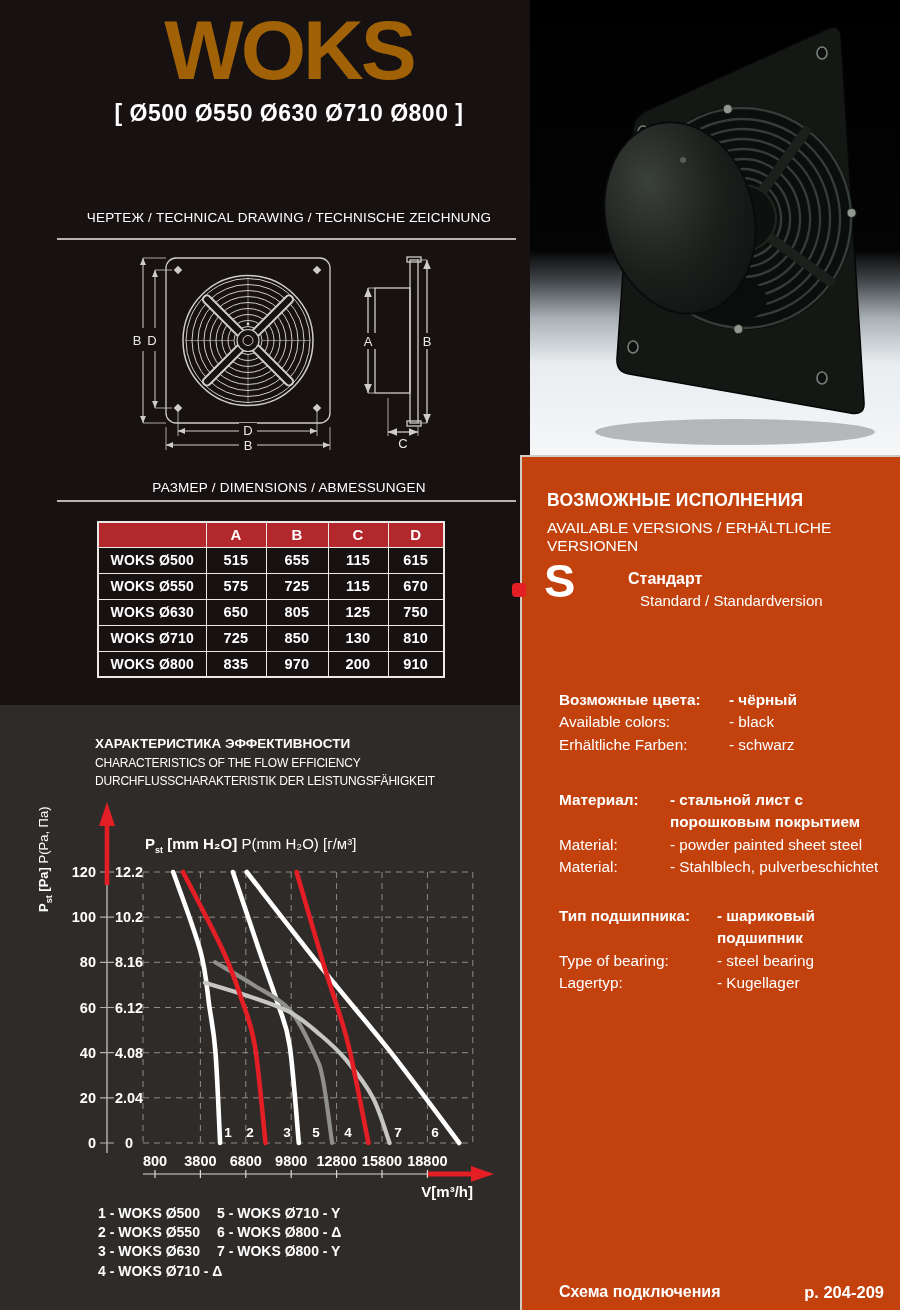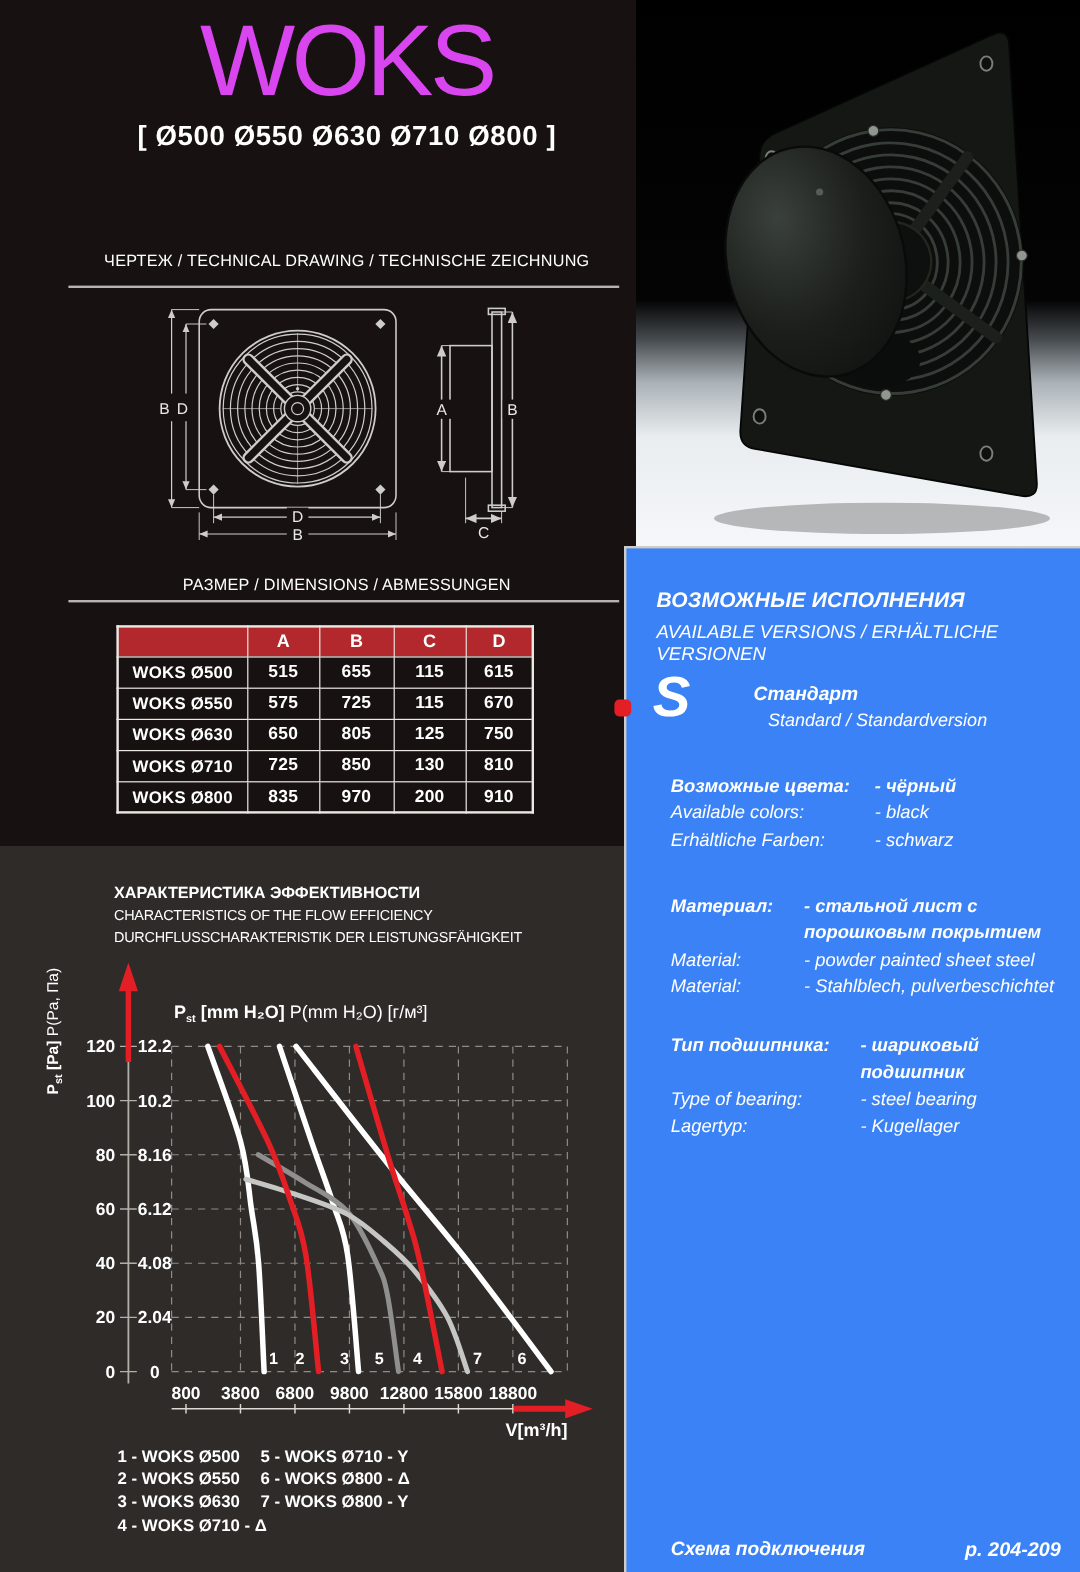--- a/index.html
+++ b/index.html
@@ -4,21 +4,21 @@
 <style>
   * { margin:0; padding:0; box-sizing:border-box; }
   html,body { background:#000; }
   #page {
     position:relative; width:900px; height:1310px; overflow:hidden;
     background:#171211; font-family:"Liberation Sans", sans-serif; color:#fff;
   }
   .abs { position:absolute; }
   
   .title { left:29px; top:2px; width:520px; text-align:center;
-    font-size:84px; font-weight:400; letter-spacing:-3px; color:#d946ef; }
+    font-size:84px; font-weight:700; letter-spacing:-3px; color:#a16207; }
   .subtitle { left:29px; top:100px; width:520px; text-align:center;
     font-size:23px; font-weight:bold; letter-spacing:0.5px; }
   .sec-head { left:29px; width:520px; text-align:center;
     font-size:13.5px; font-weight:normal; letter-spacing:0.2px; }
   .rule { left:57px; width:459px; height:2px; background:#b7b3ae; }
   
   .dims-table { left:97px; top:521px; }
   .dims-table table { border-collapse:collapse; table-layout:fixed; border:2px solid #ece9e5; }
   .dims-table td, .dims-table th { border:1.5px solid #ece9e5; text-align:center;
     color:#fff; font-weight:bold; vertical-align:middle; }
@@ -35,34 +35,34 @@
   .axis-top-label .b { font-weight:bold; }
   .axis-top-label sub, .axis-side-label sub { font-size:9px; }
   .axis-side-label { left:36px; top:912px; transform:rotate(-90deg); transform-origin:0 0;
     font-size:13px; white-space:nowrap; }
   .axis-side-label .b { font-weight:bold; }
   svg text { font-family:"Liberation Sans", sans-serif; }
   .legend { top:1204px; line-height:19.2px; font-size:14px; font-weight:bold; white-space:nowrap; }
   .leg1 { left:98px; } .leg2 { left:217px; }
   
   .photo { left:530px; top:0; width:370px; height:455px; }
-  .right-panel { left:520px; top:455px; width:380px; height:855px; background:#3b82f6;
-    border-left:2px solid #cfccc7; border-top:2px solid #cfccc7;font-style:italic; }
+  .right-panel { left:520px; top:455px; width:380px; height:855px; background:#c2410c;
+    border-left:2px solid #cfccc7; border-top:2px solid #cfccc7; }
   .rp-h-ru { left:25px; top:33px; font-size:17.5px; font-weight:bold; letter-spacing:0.2px; }
   .rp-h-intl { left:25px; top:62px; font-size:15.5px; }
   .std-code { left:22px; top:96px; font-size:47px; font-weight:bold; }
   .std-ru { left:106px; top:113px; font-size:16px; font-weight:bold; }
   .std-intl { left:118px; top:135px; font-size:15px; }
   .info-block { left:37px; width:330px; }
   .info-row { display:grid; font-size:15.3px; line-height:22.3px; }
   .info-row .val { padding-left:0; }
   .g-colors { grid-template-columns:170px 1fr; }
   .g-material { grid-template-columns:111px 1fr; }
   .g-bearing { grid-template-columns:158px 1fr; }
-  .strong { font-weight:bold; }
+  .strong { font-weight:bold;margin-top:44px; }
   .footer-wiring { left:37px; top:826px; font-size:16px; font-weight:bold; }
   .footer-ref { right:16px; top:826px; font-size:16.5px; font-weight:bold; }
   .red-bullet { left:512px; top:583px; width:14px; height:14px; border-radius:4px;
     background:#e31e25; z-index:3; }
 </style>
 </head>
 <body>
 
 <div id="page">
 

